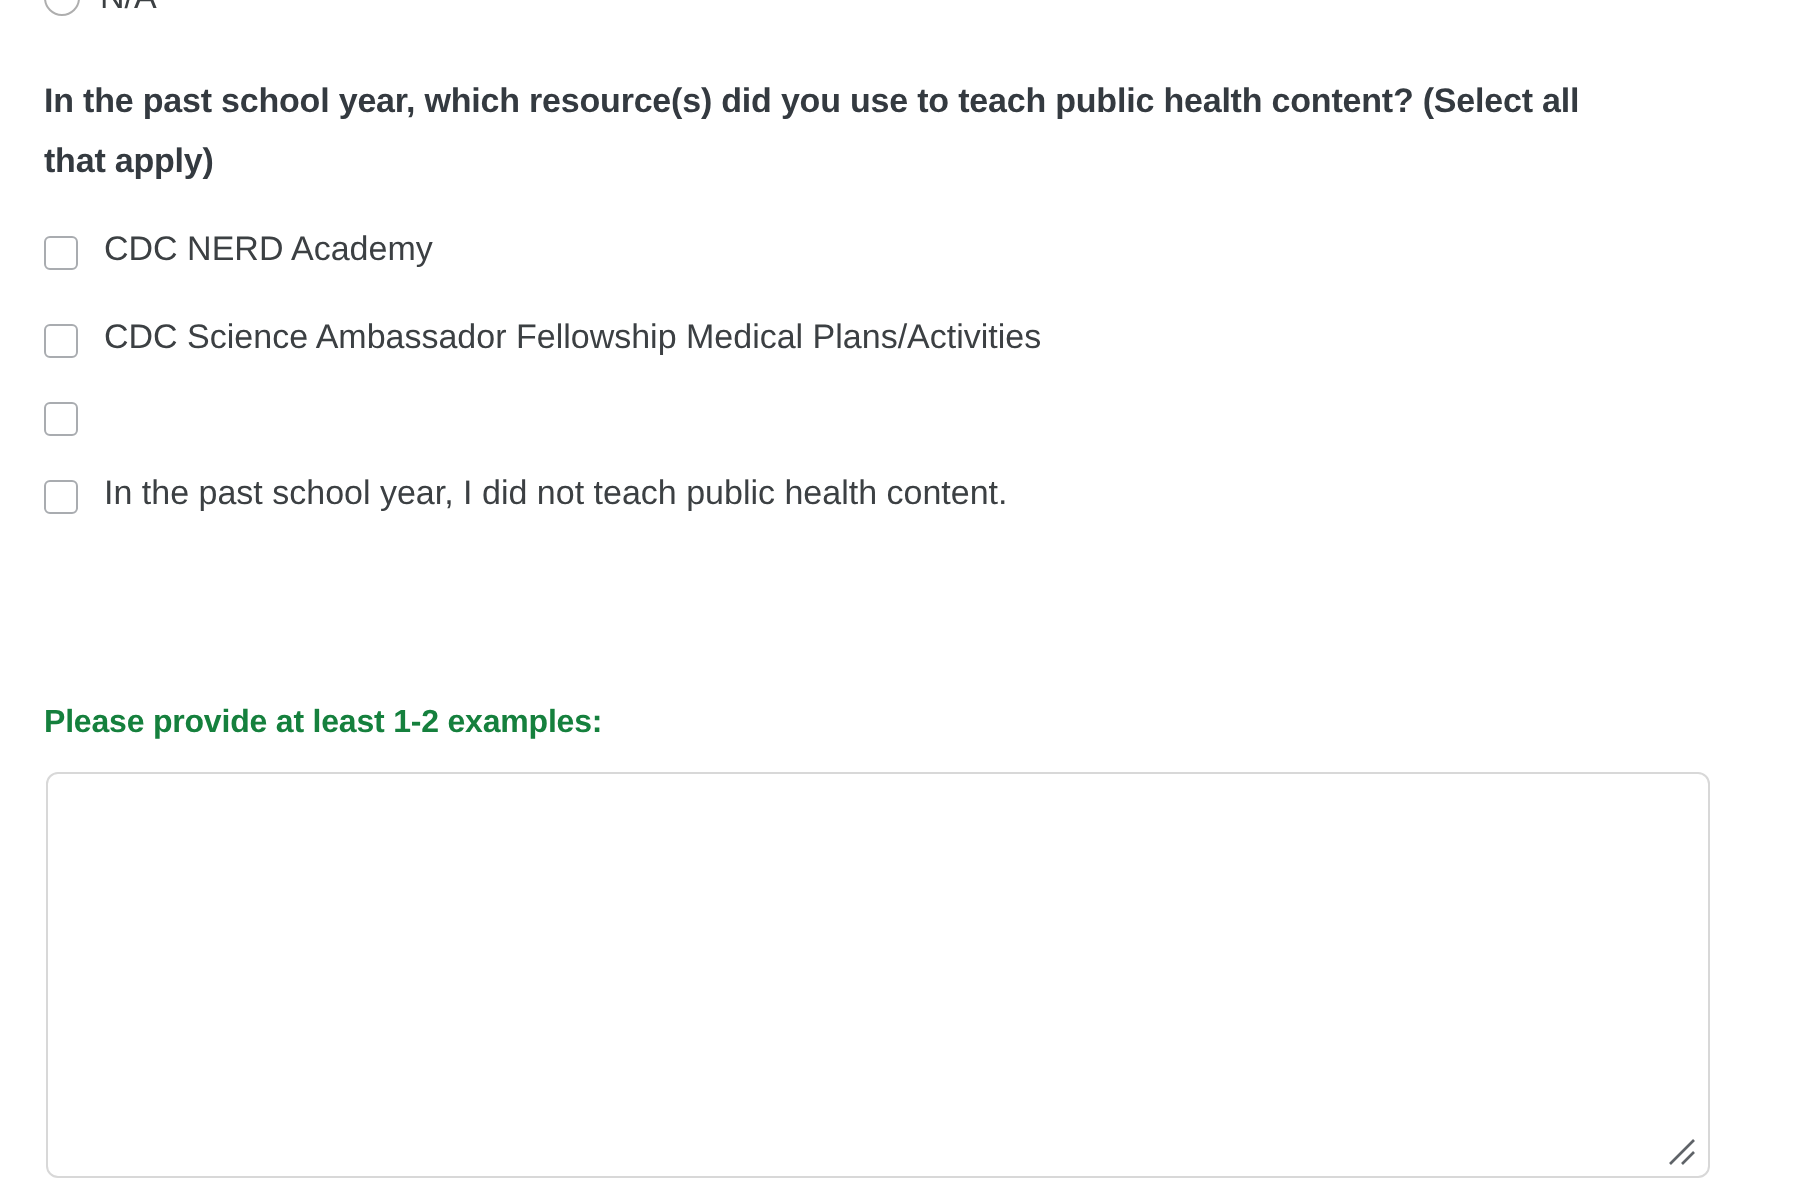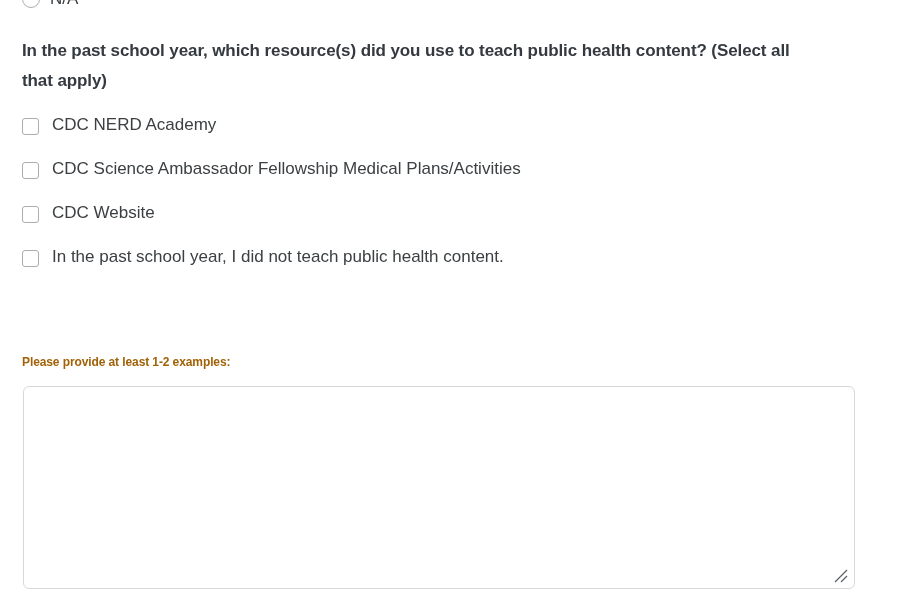--- a/index.html
+++ b/index.html
@@ -107,23 +107,23 @@
     color: #3c4043;
     line-height: 30px;
     max-width: 812px;
   }
 
   
   .sub-prompt {
     position: absolute;
     left: 22px;
     top: 350px;
-    font-size: 12px;
+    font-size: 16px;
     font-weight: bold;
-    color: #a16207;
+    color: #15803d;
     line-height: 24px;
     letter-spacing: -0.1px;
   }
 
   
   .textarea-wrap {
     position: absolute;
     left: 23px;
     top: 386px;
     width: 832px;
@@ -170,21 +170,20 @@
       <span class="opt-label">CDC NERD Academy</span>
     </div>
 
     <div class="opt-row">
       <span class="cb unchecked"></span>
       <span class="opt-label">CDC Science Ambassador Fellowship Medical Plans/Activities</span>
     </div>
 
     <div class="opt-row">
       <span class="cb unchecked"></span>
-      <span class="opt-label">CDC Website</span>
     </div>
 
 
     <div class="opt-row">
       <span class="cb unchecked"></span>
       <span class="opt-label">In the past school year, I did not teach public health content.</span>
     </div>
 
   </div>
 

